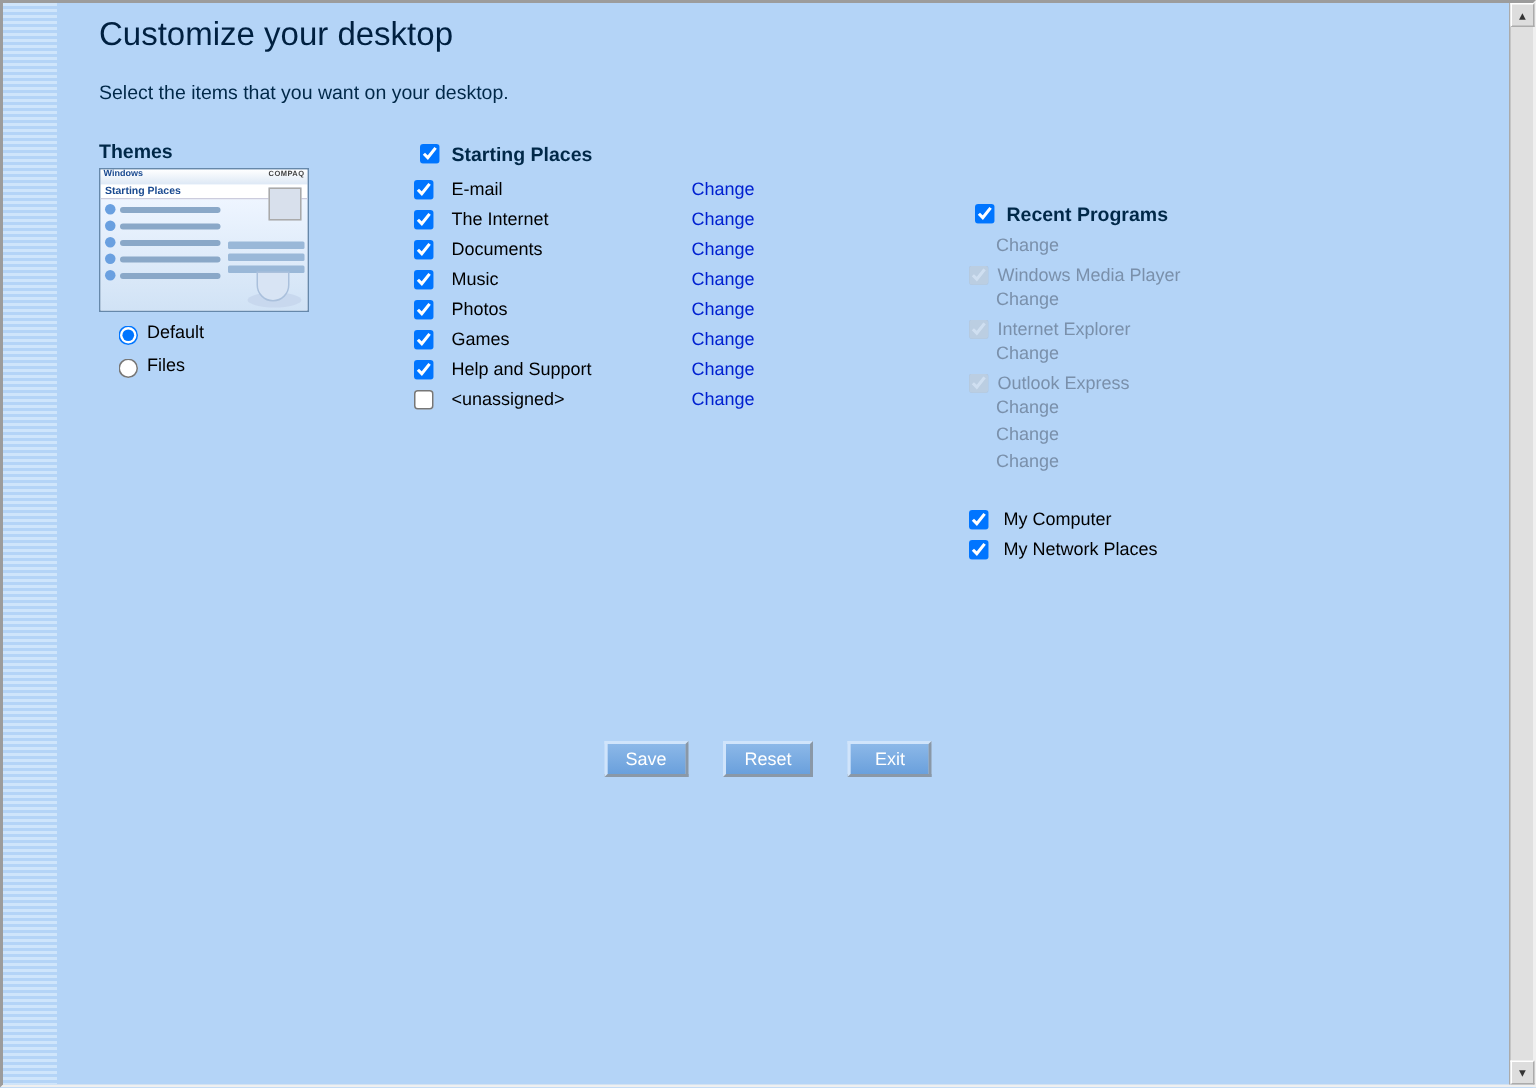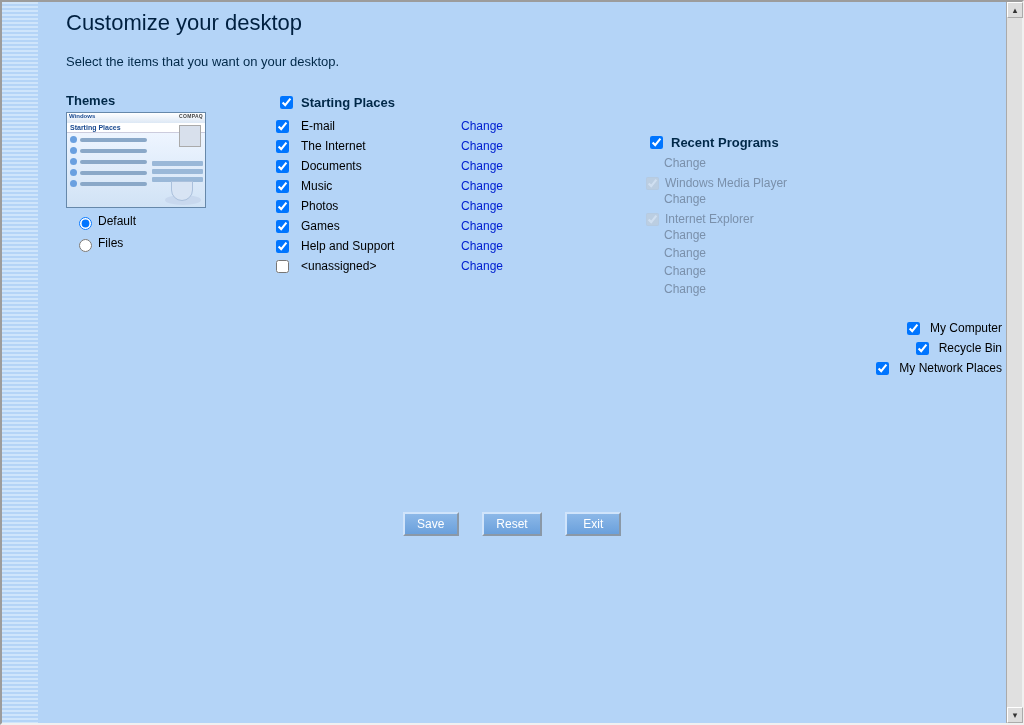--- a/index.html
+++ b/index.html
@@ -226,27 +226,26 @@
   }
   .right-item.disabled { color: #7a90ab; }
   .right-item.disabled input { opacity: 0.55; }
   .right-item input { margin: 0 6px 0 0; }
   .spacer-lg { height: 18px; }
   .files-row {
     display: flex;
     align-items: center;
     height: 20px;
     font-size: 12px;
-    justify-content: flex-end;
   }
   .files-row input { margin: 0 10px 0 0; }
   .button-row {
     position: absolute;
     left: 0; right: 0;
-    top: 510px;
+    top: 492px;
     text-align: center;
   }
   .btn {
     display: inline-block;
     min-width: 56px;
     padding: 3px 12px;
     margin: 0 10px;
     background: linear-gradient(#8cb8e8, #6aa0dc);
     border: 2px outset #d0e4fb;
     color: #fff;
@@ -392,20 +391,24 @@
                 <div class="change-sub">Change</div>
               </div>
               <div class="right-item disabled">
                 <div class="top">
                   <input type="checkbox" disabled="" checked="" style="">
                   <span>Internet Explorer</span>
                 </div>
                 <div class="change-sub">Change</div>
               </div>
               <div class="right-item disabled">
+                <div class="top">
+                  <input type="checkbox" disabled="" checked="" style="">
+                  <span>Outlook Express</span>
+                </div>
                 <div class="change-sub">Change</div>
               </div>
               <div class="right-item disabled">
                 <div class="change-sub">Change</div>
               </div>
               <div class="right-item disabled">
                 <div class="change-sub">Change</div>
               </div>
             </div>
         </div>
@@ -413,24 +416,20 @@
         <div class="spacer-lg"></div>
 
         <div>
           <div id="files-items">
               <div class="files-row">
                 <input type="checkbox" checked="" style="">
                 <span>My Computer</span>
               </div>
               <div class="files-row">
                 <input type="checkbox" checked="" style="">
-                <span>Recycle Bin</span>
-              </div>
-              <div class="files-row">
-                <input type="checkbox" checked="" style="">
                 <span>My Network Places</span>
               </div>
             </div>
         </div>
       </div>
 
     </div>
   </div>
 
   <div class="button-row">

